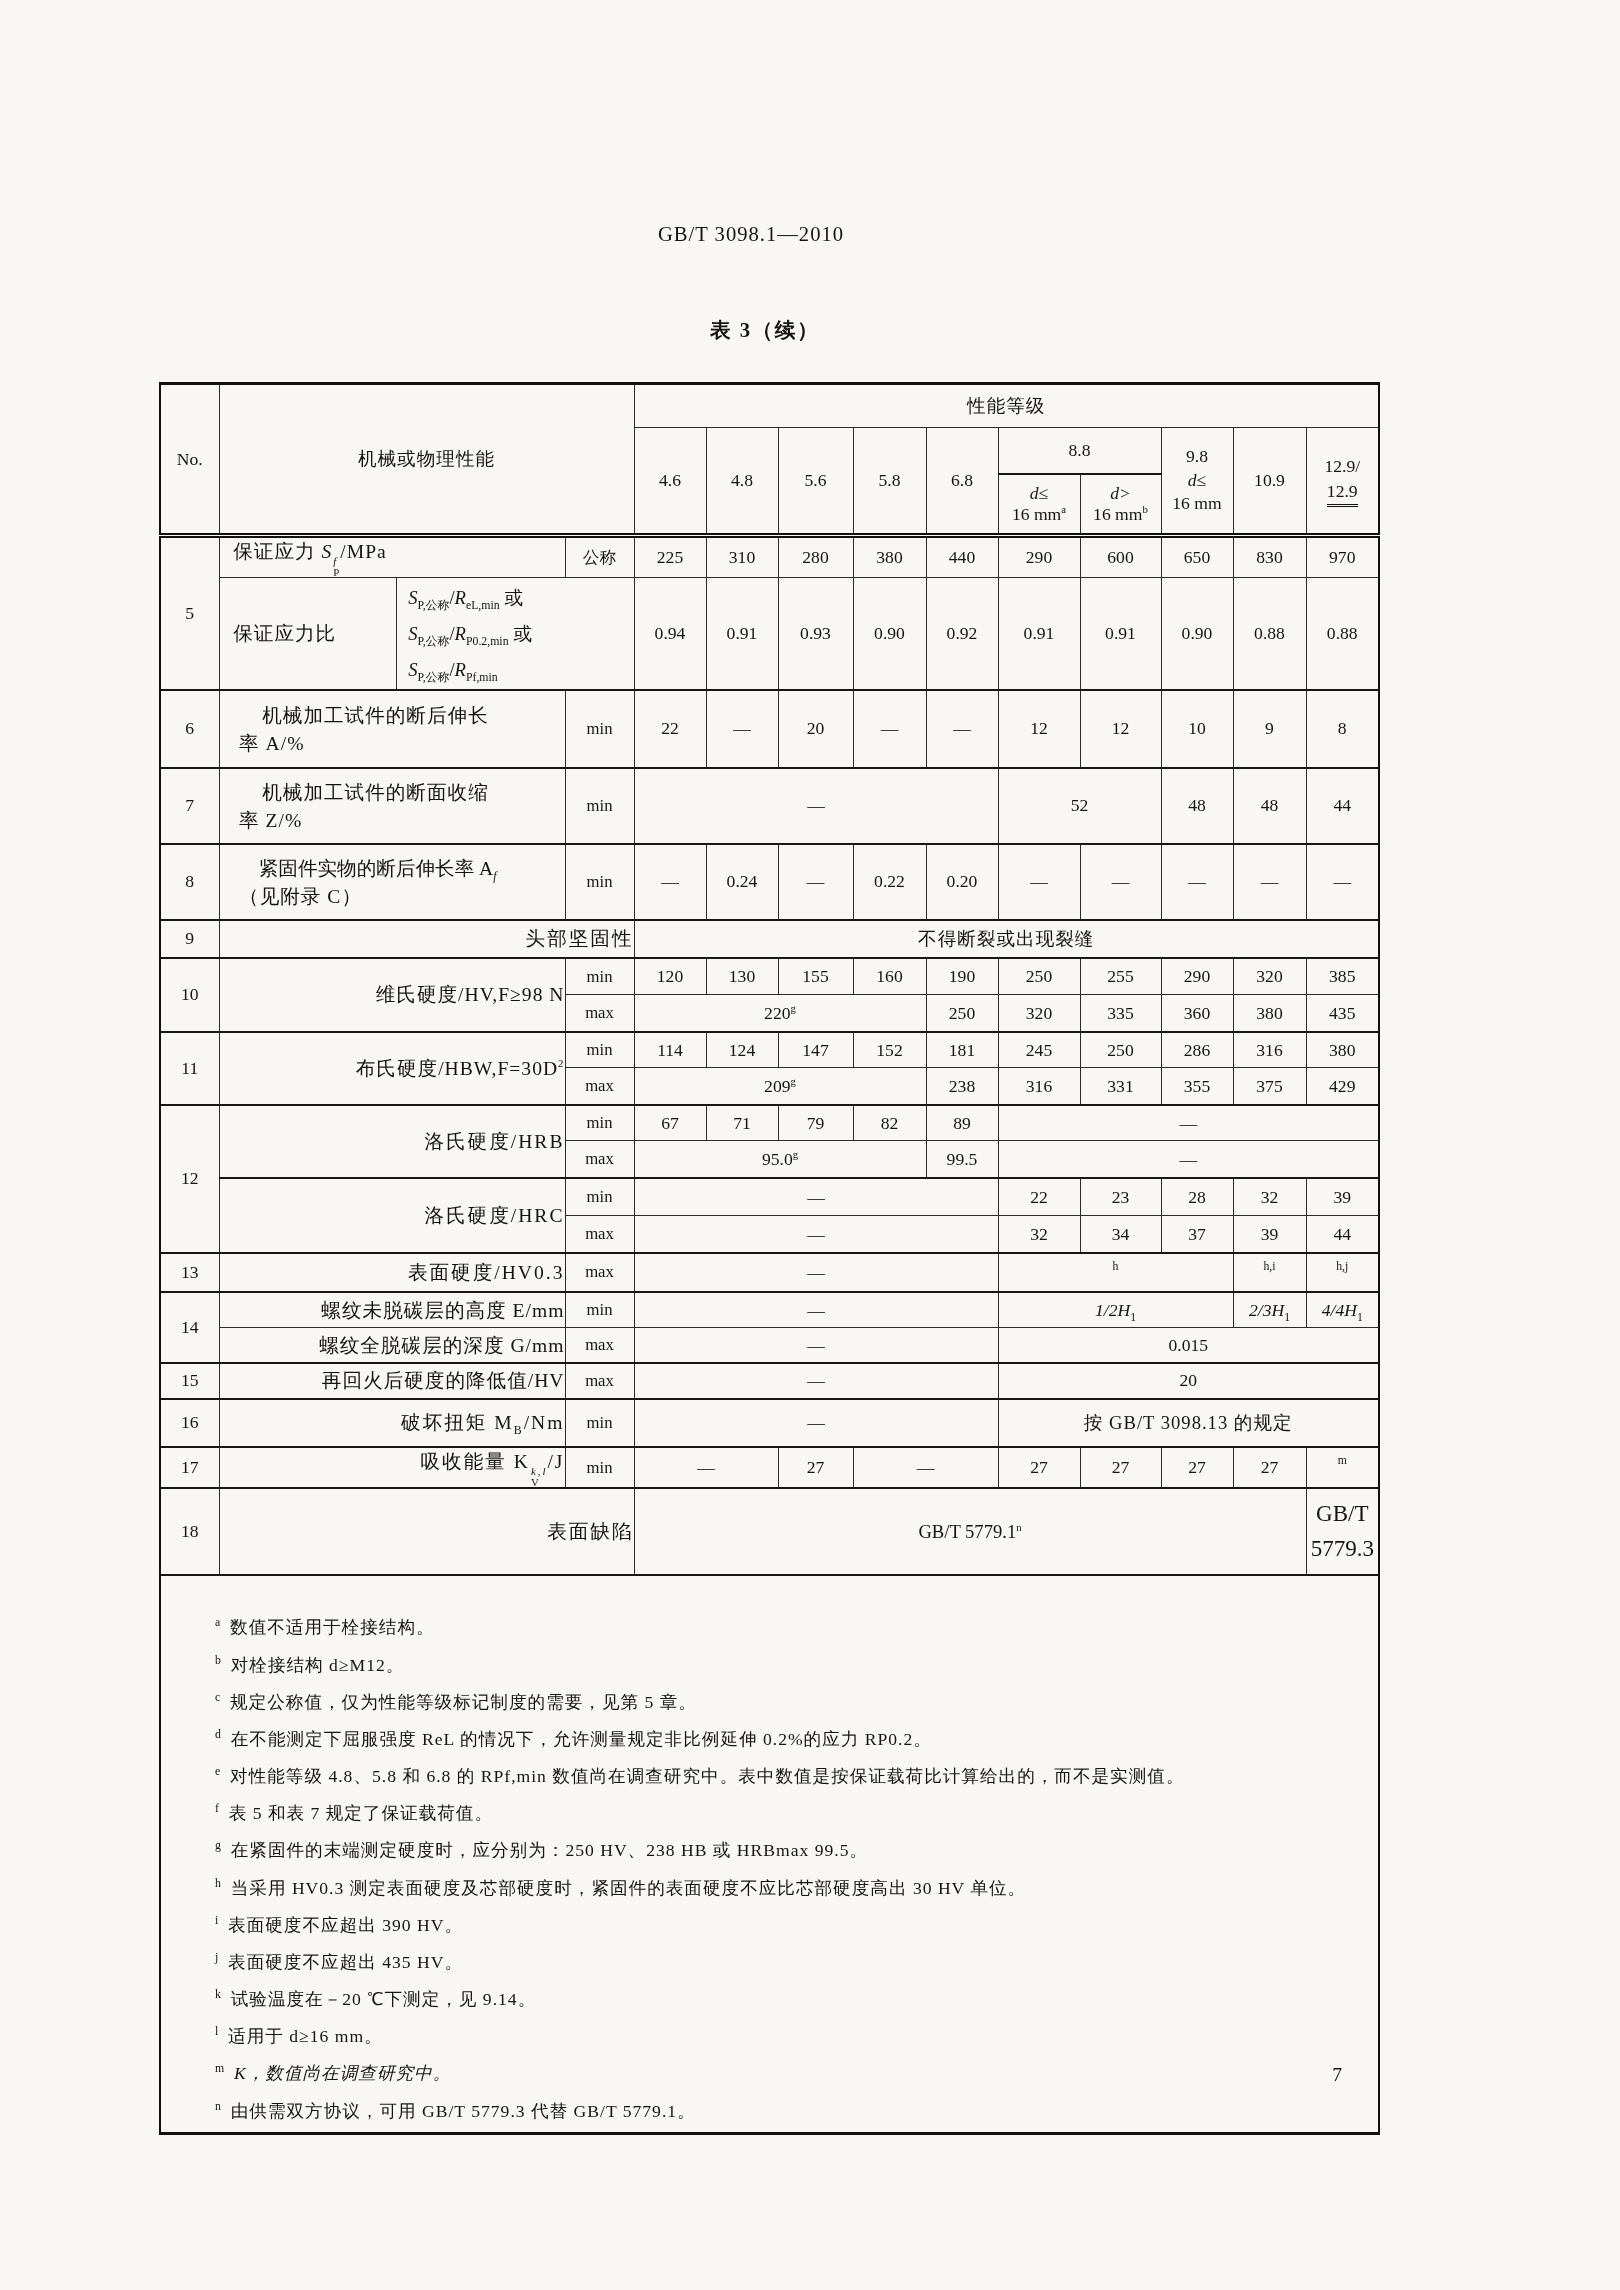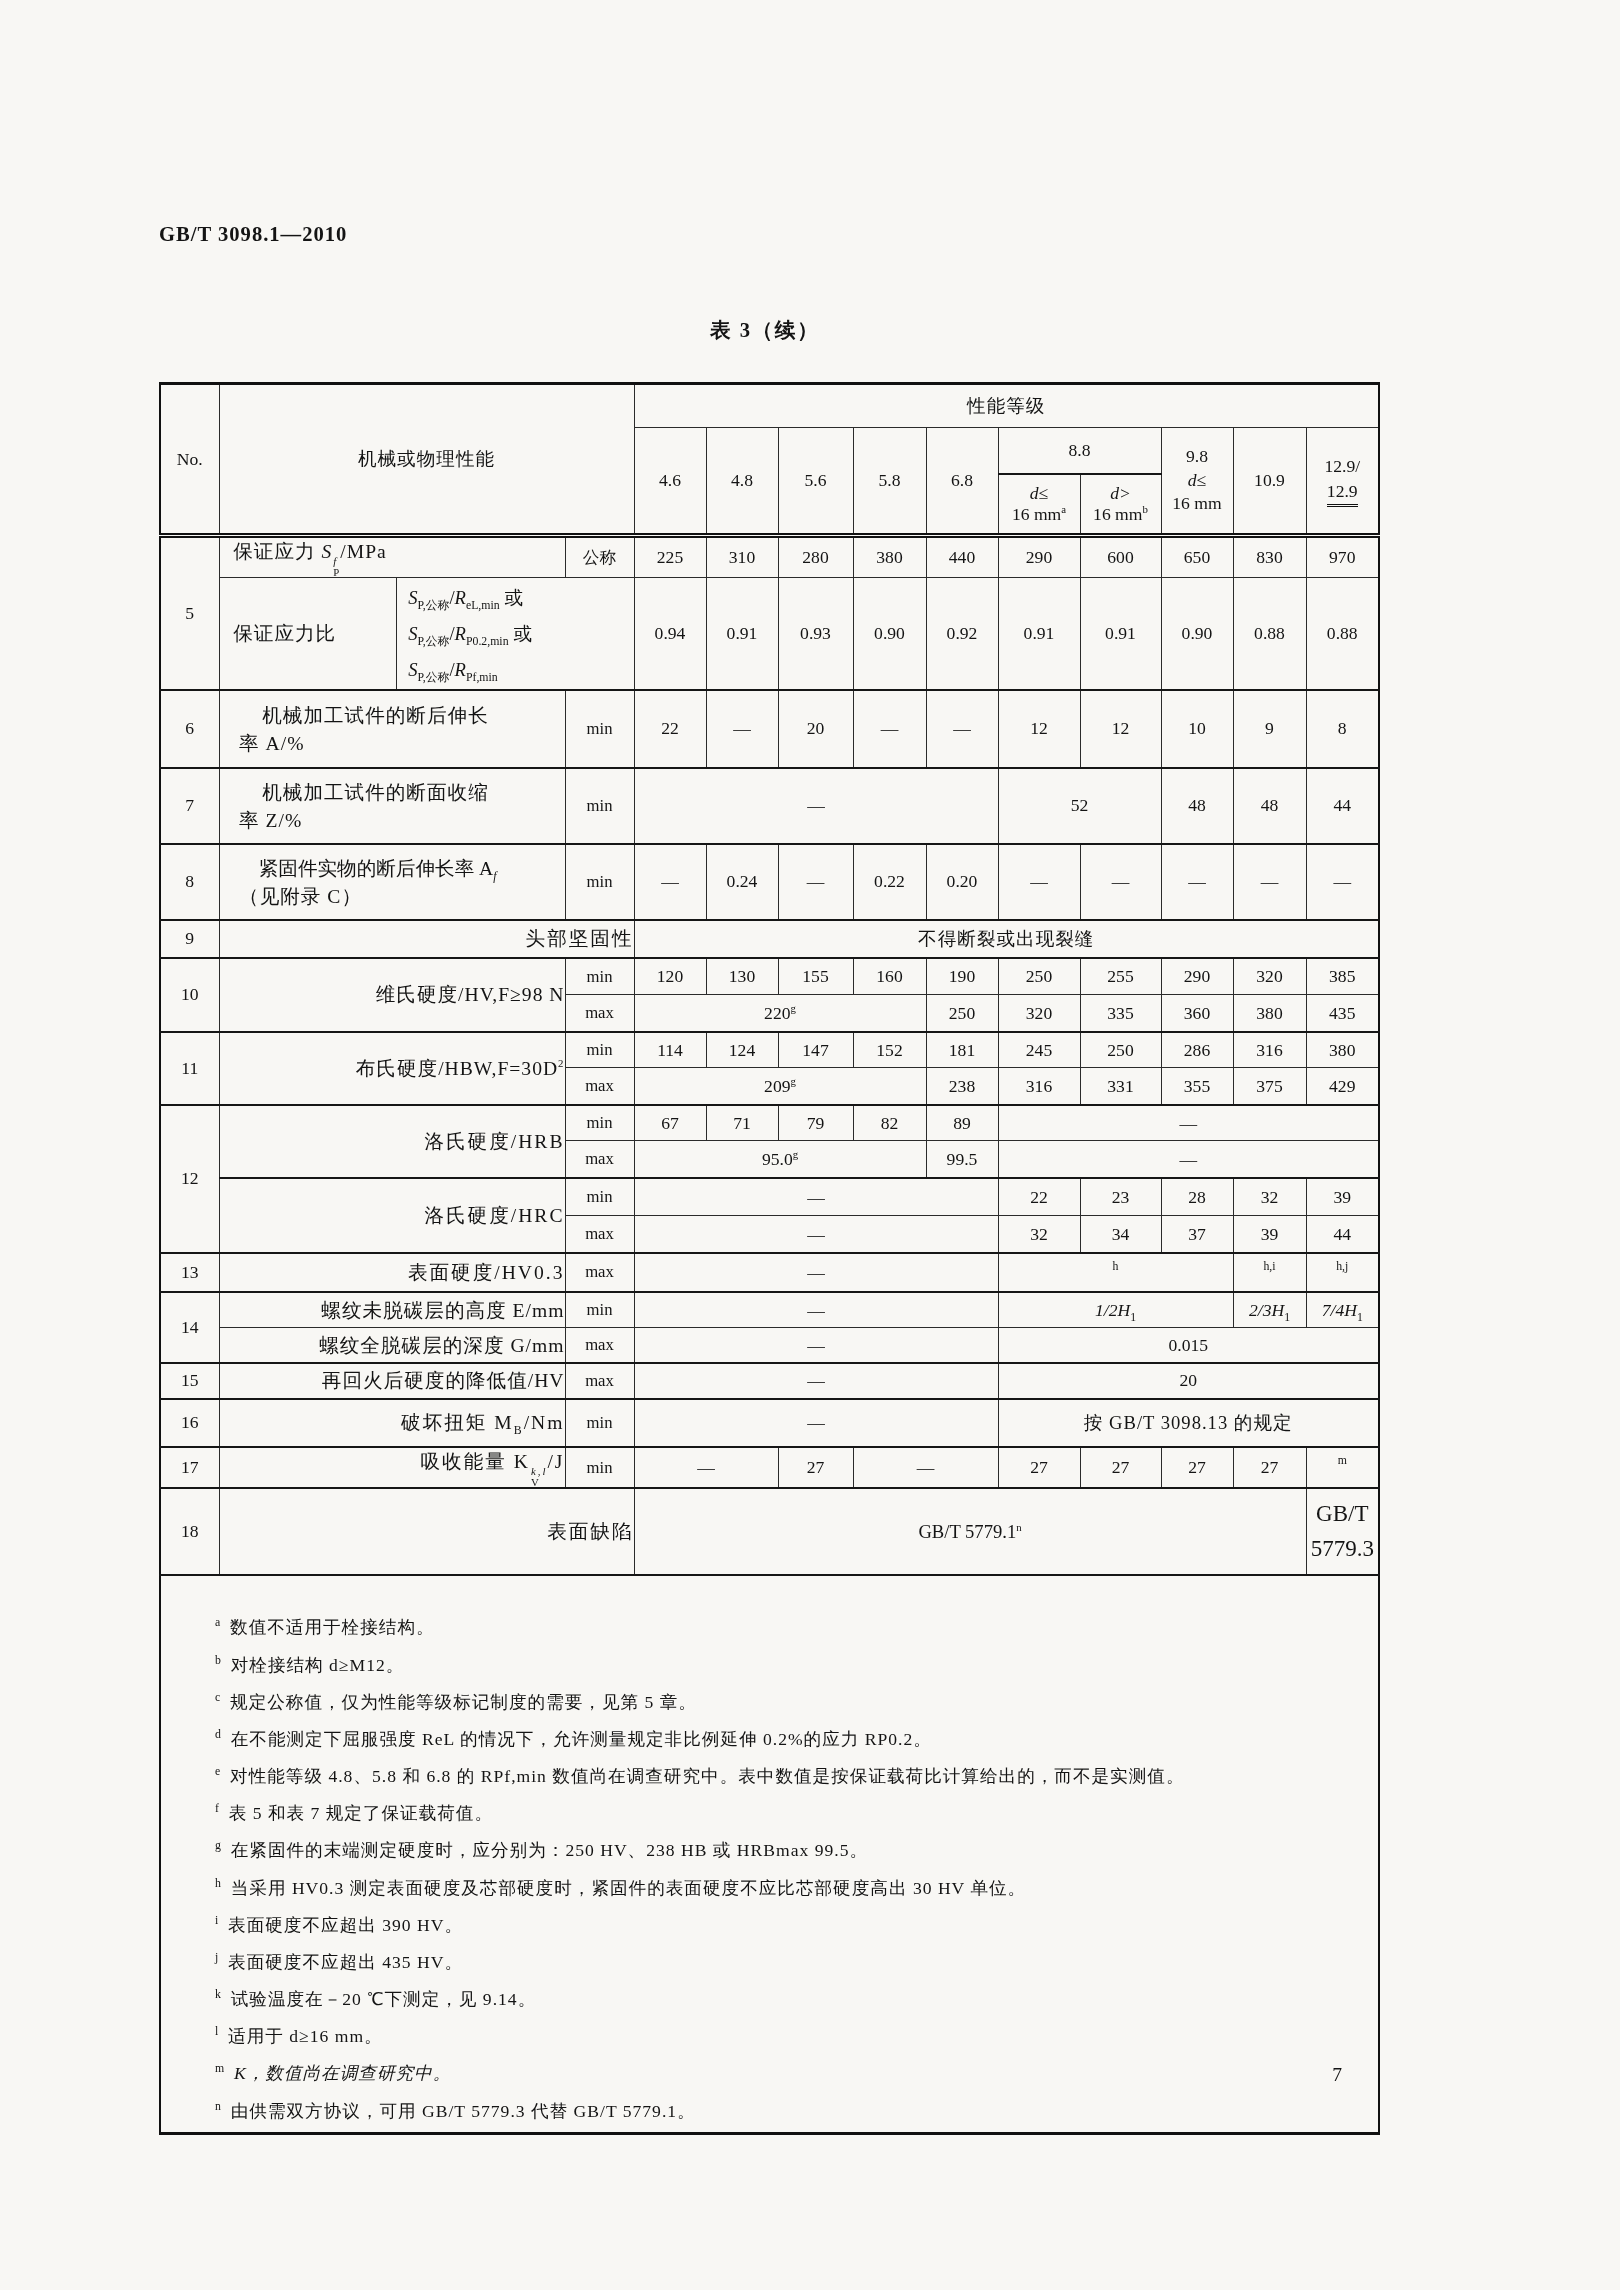--- a/index.html
+++ b/index.html
@@ -1,19 +1,19 @@
 <!DOCTYPE html>
 <html><head>
 <meta charset="utf-8">
 <style>
   html,body{margin:0;padding:0;background:#e8e8e6;}
   #page{position:relative;width:1620px;height:2291px;background:#f8f7f4;color:#141414;
         font-family:"Liberation Serif",serif;overflow:hidden;}
-  .docnum{position:absolute;top:223px;left:159px;width:1212px;text-align:left;
-          font-size:20.6px;font-weight:bold;letter-spacing:1px;}
+  .docnum{position:absolute;top:223px;left:145px;width:1212px;text-align:center;
+          font-size:20.6px;font-weight:normal;letter-spacing:1px;}
   .ttl{position:absolute;top:316px;left:159px;width:1212px;text-align:center;
        font-size:20.6px;font-weight:bold;letter-spacing:2px;}
   .pagenum{position:absolute;top:2064px;left:159px;width:1212px;text-align:right;
            padding-right:0;font-size:19.6px;}
   .pagenum span{display:inline-block;margin-right:29px;}
   table.main{position:absolute;top:382px;left:159px;border-collapse:collapse;table-layout:fixed;
              border:2.9px solid #111;border-top:3.9px solid #111;border-bottom:3.9px solid #111;}
   td{border:1px solid #2b2b2b;text-align:center;vertical-align:middle;padding:0;
      font-size:17.6px;color:#141414;overflow:hidden;}
   td.cjk{font-size:18.6px;letter-spacing:1px;}
@@ -299,21 +299,21 @@
       <td class="supcell">h,j</td>
     </tr>
 
     <tr class="grp" style="height:36px">
       <td rowspan="2">14</td>
       <td colspan="2" class="lbl" style="letter-spacing:1px;">螺纹未脱碳层的高度 E/mm</td>
       <td class="qual">min</td>
       <td colspan="5" class="num">—</td>
       <td colspan="3" class="num"><span class="it">1/2H</span><sub>1</sub></td>
       <td class="num"><span class="it">2/3H</span><sub>1</sub></td>
-      <td class="num"><span class="it">7/4H</span><sub>1</sub></td>
+      <td class="num"><span class="it">4/4H</span><sub>1</sub></td>
     </tr>
     <tr style="height:35px">
       <td colspan="2" class="lbl" style="letter-spacing:1px;padding-left:20px;">螺纹全脱碳层的深度 G/mm</td>
       <td class="qual">max</td>
       <td colspan="5" class="num">—</td>
       <td colspan="5" class="num">0.015</td>
     </tr>
 
     <tr class="grp" style="height:36px">
       <td>15</td>

